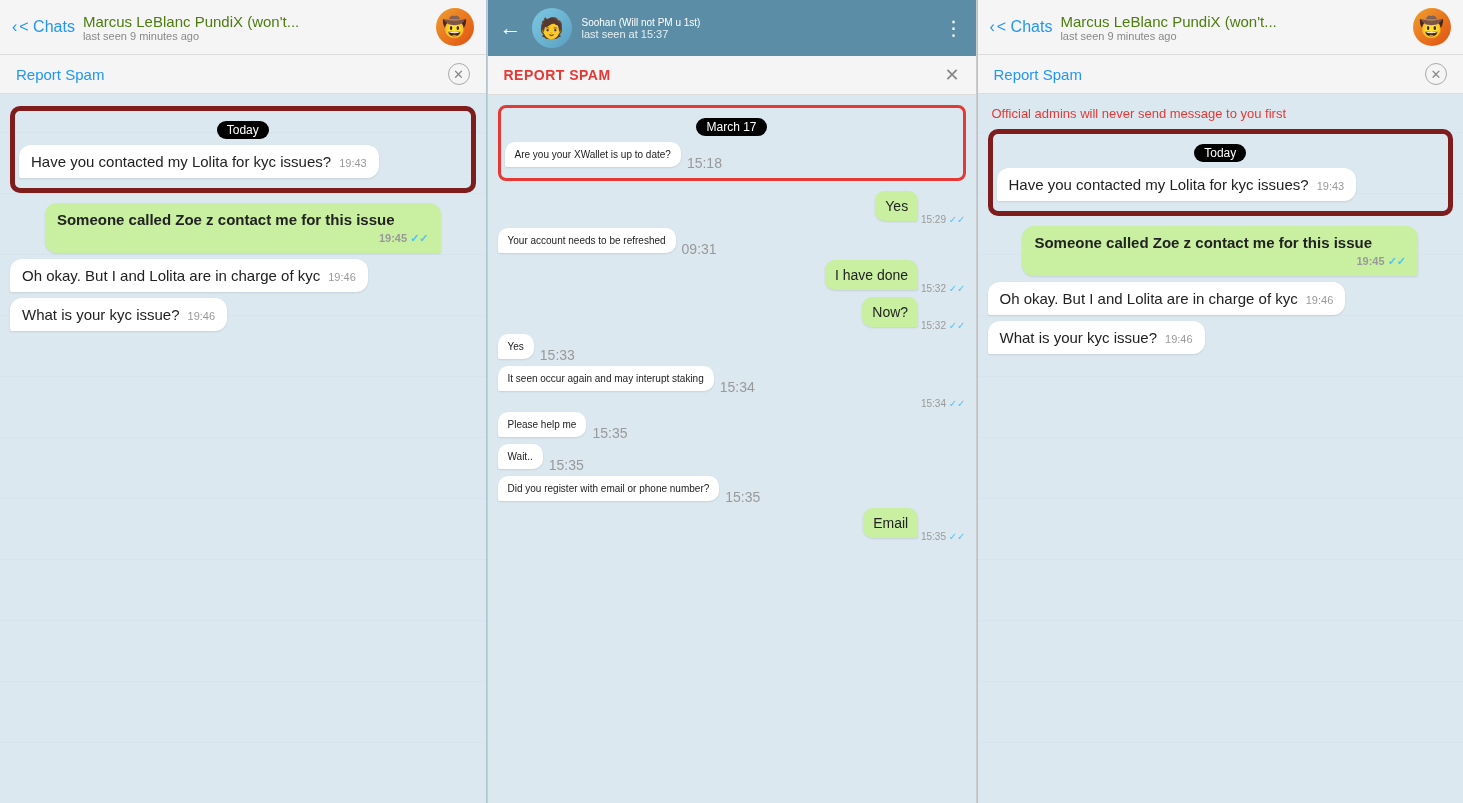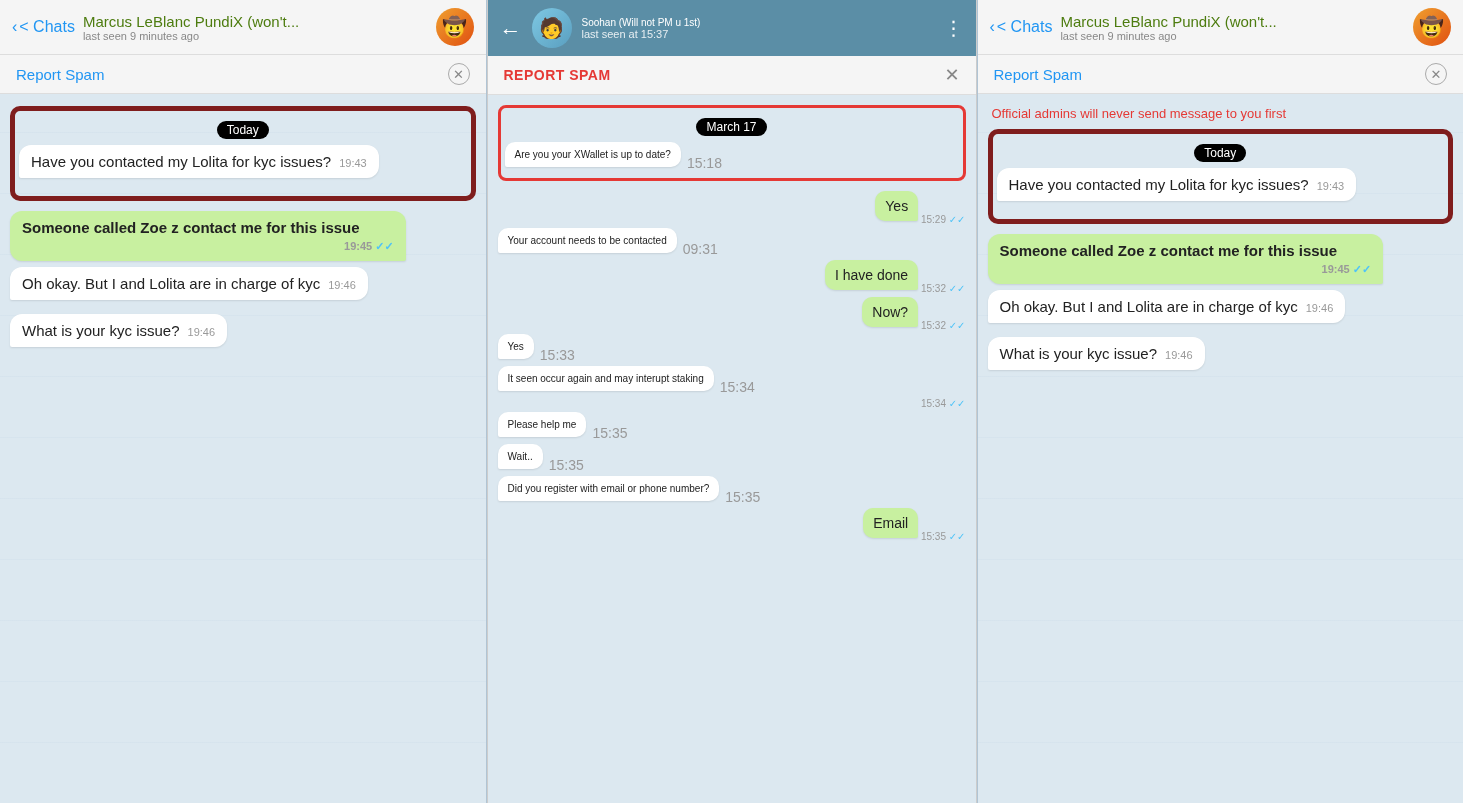--- a/index.html
+++ b/index.html
@@ -149,26 +149,26 @@
       font-size: 12px;
       border-radius: 12px;
       padding: 2px 10px;
     }
 
     
     .msg-received {
       display: flex;
       flex-direction: column;
       align-items: flex-start;
-      margin-bottom: 14px;
+      margin-bottom: 6px;
     }
     .msg-sent {
       display: flex;
       flex-direction: column;
-      align-items: flex-start;
+      align-items: center;
       margin-bottom: 6px;
     }
     .bubble-received {
       background: #ffffff;
       border-radius: 12px 12px 12px 2px;
       padding: 8px 12px;
       max-width: 85%;
       font-size: 15px;
       color: #222;
       position: relative;
@@ -440,21 +440,21 @@
         <span>Yes</span>
       </div>
       <span class="mid-time-sent">
         &nbsp;<span>15:29</span> <span class="mid-check">✓✓</span>
       </span>
     </div>
 
 
     <div class="mid-msg-row received">
       <div class="mid-bubble-received">
-        <span>Your account needs to be contacted</span>
+        <span>Your account needs to be refreshed</span>
       </div>
       <span class="mid-time">09:31</span>
     </div>
 
     <div class="mid-msg-row sent">
       <div class="mid-bubble-sent">
         <span>I have done</span>
       </div>
       <span class="mid-time-sent">
         &nbsp;<span>15:32</span> <span class="mid-check">✓✓</span>

